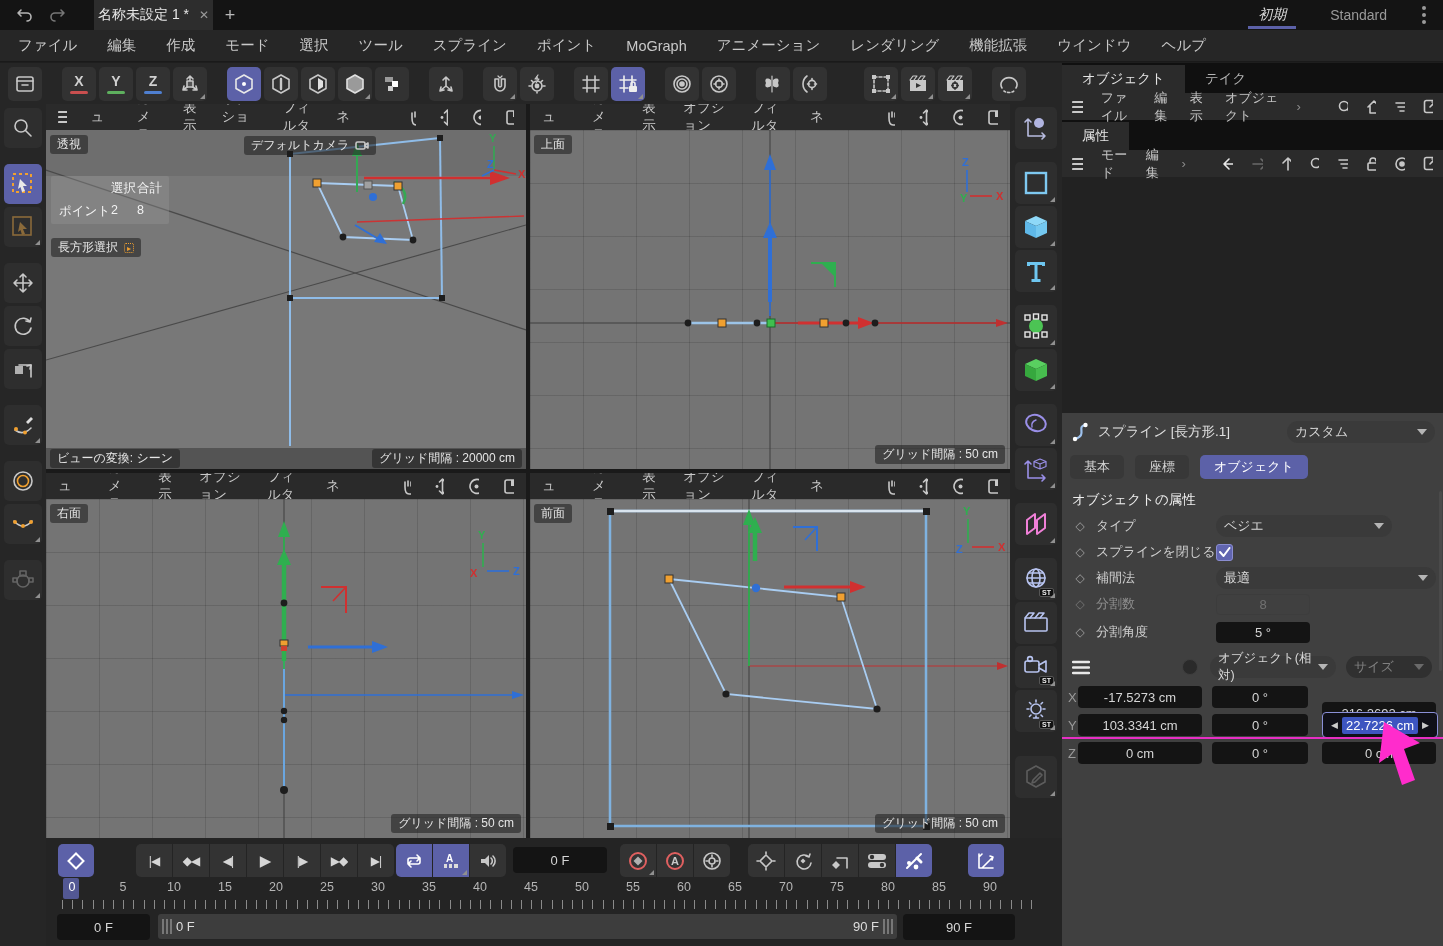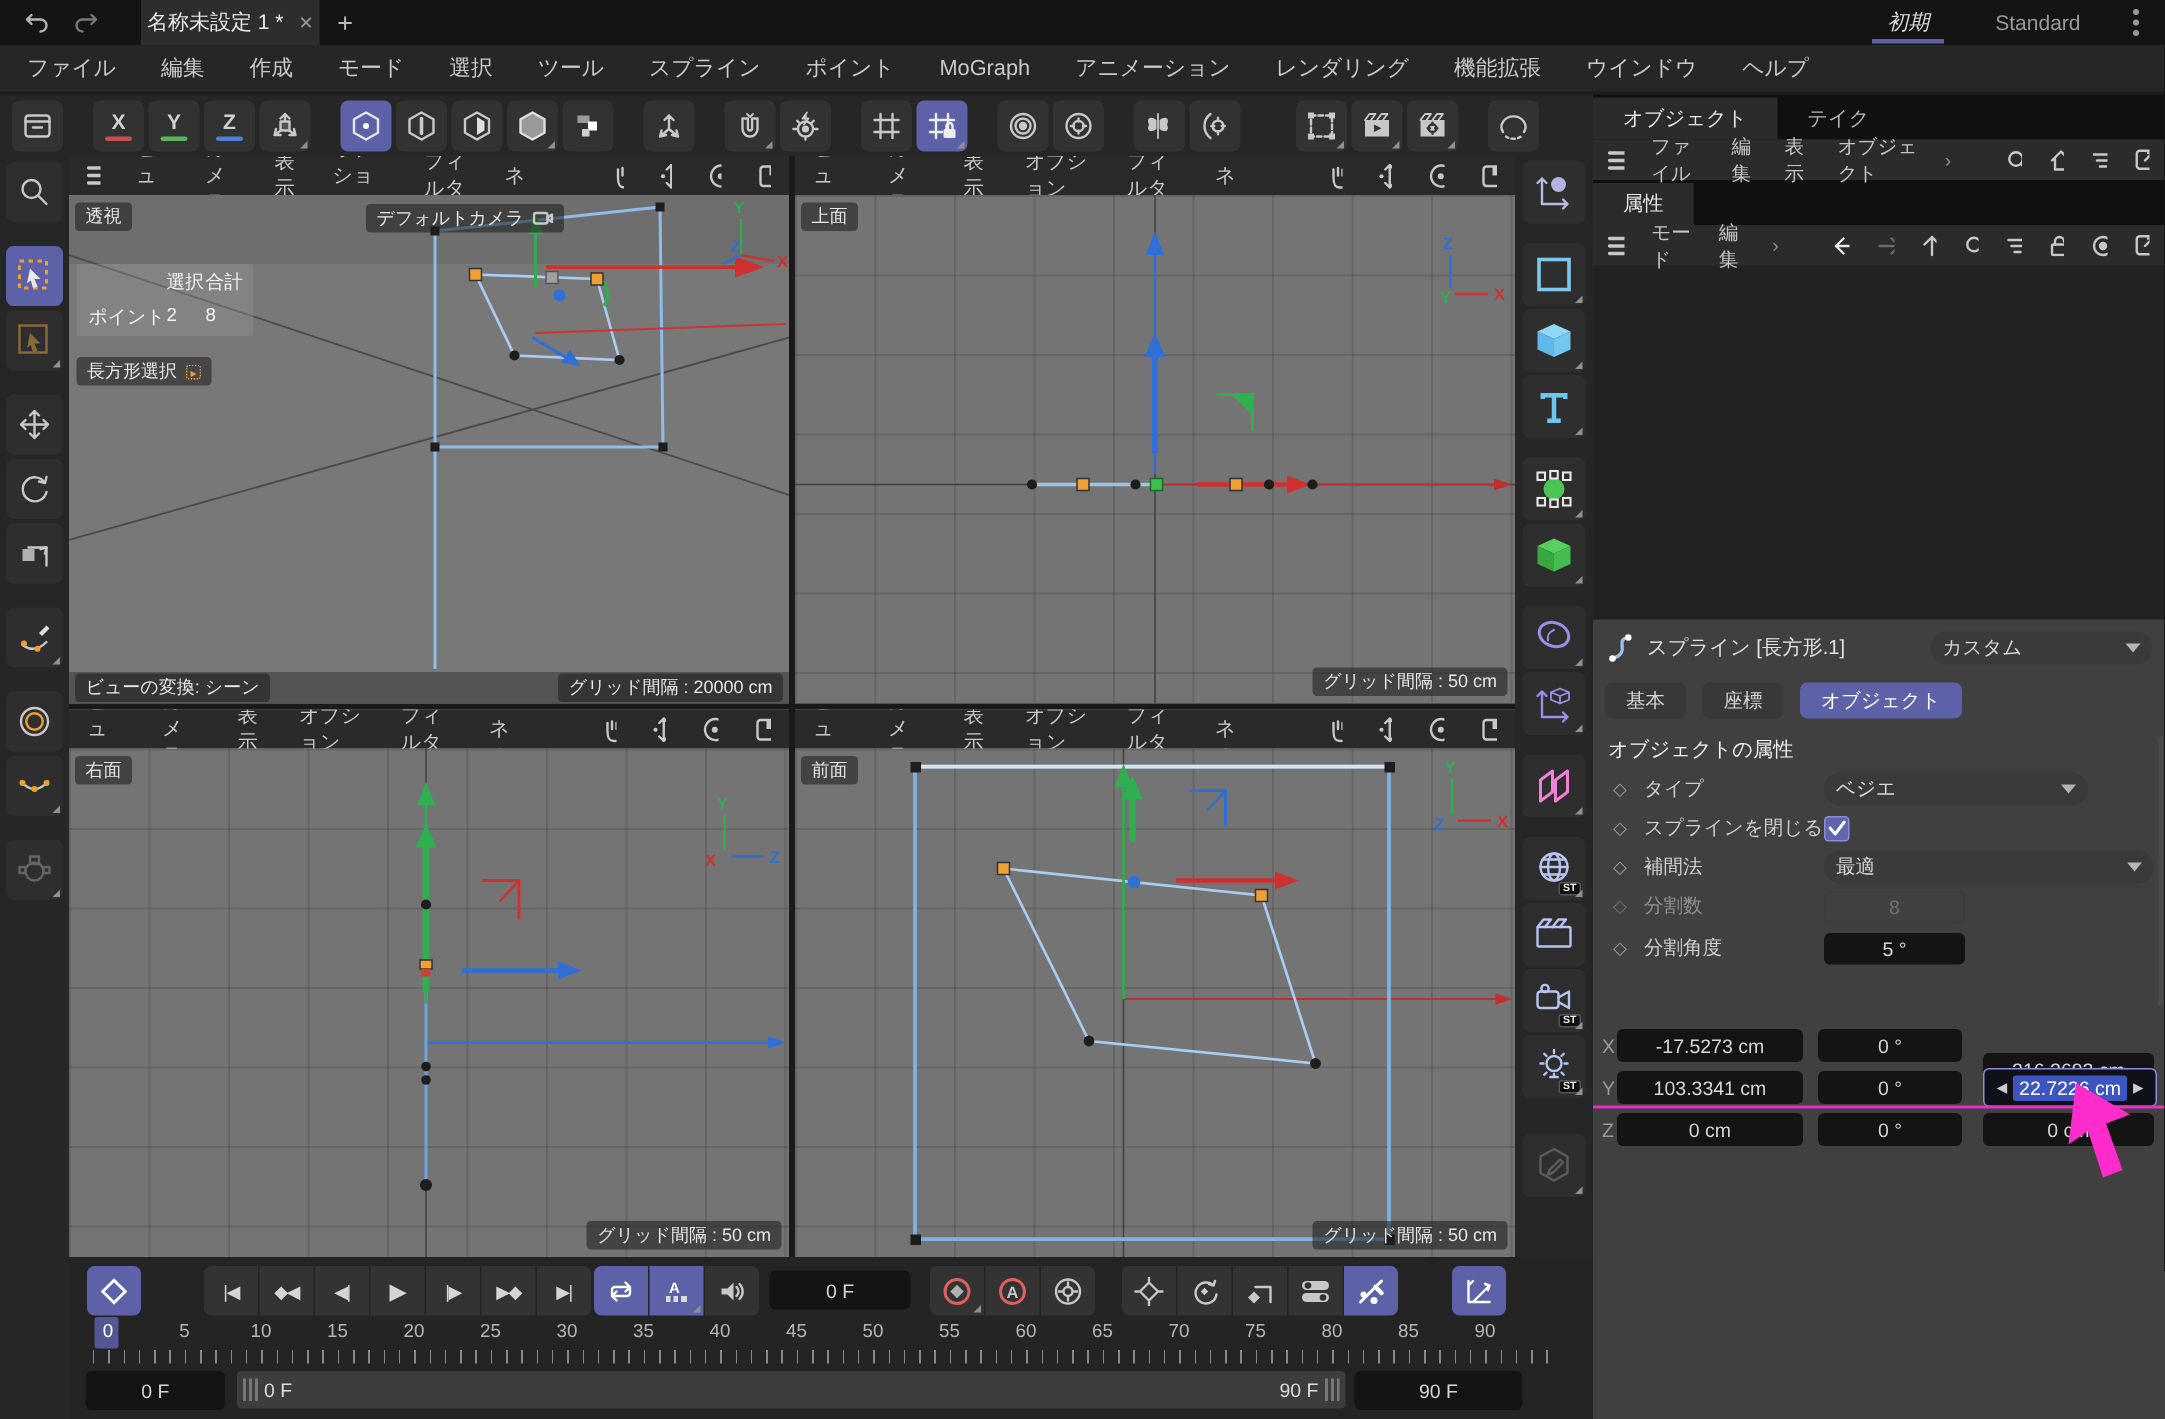--- a/index.html
+++ b/index.html
@@ -895,20 +895,37 @@
         <span class="dia">◇</span>
         <span class="albl" style="width:120px">分割数</span>
         <div class="field" style="width:94px;background:transparent;border:1px solid #3a3a3a;color:#9a9a9a">8</div>
       </div>
       <div class="arow" style="top:206px">
         <span class="dia">◇</span>
         <span class="albl" style="width:120px">分割角度</span>
         <div class="field" style="width:94px">5 °</div>
       </div>
 
+      <div class="arow" style="top:240px;height:28px">
+        <svg class="i" width="18" height="15" style="margin-left:10px">
+            <path d="M1,2 h16 M1,7.5 h16 M1,13 h16" stroke-width="2.4" stroke="#e8e8e8"></path>
+          </svg>
+        <span style="width:92px"></span>
+        <span style="width:16px;height:16px;border-radius:50%;background:#2a2a2a;border:1px solid #3e3e3e"></span>
+        <div class="ddl" style="width:126px;margin-left:12px">
+            <span style="font-size:12.5px">オブジェクト(相対)</span>
+            <span class="sp"></span>
+            <span class="caret"></span>
+          </div>
+        <div class="ddl dim" style="width:86px;margin-left:10px">
+            <span>サイズ</span>
+            <span class="sp"></span>
+            <span class="caret"></span>
+          </div>
+      </div>
 
       <span class="clabel" style="left:6px;top:277px">X</span>
       <div class="cfield" style="left:16px;top:273px;width:124px">-17.5273 cm</div>
       <div class="cfield" style="left:150px;top:273px;width:96px">0 °</div>
       <div class="cfield" style="left:260px;top:289px;width:114px">216.2692 cm</div>
 
       <span class="clabel" style="left:6px;top:305px">Y</span>
       <div class="cfield" style="left:16px;top:301px;width:124px">103.3341 cm</div>
       <div class="cfield" style="left:150px;top:301px;width:96px">0 °</div>
       <div class="cfield" style="left:260px;top:299px;width:116px;height:26px;border:1.5px solid #8a8fd8;background:#101018;gap:4px">

